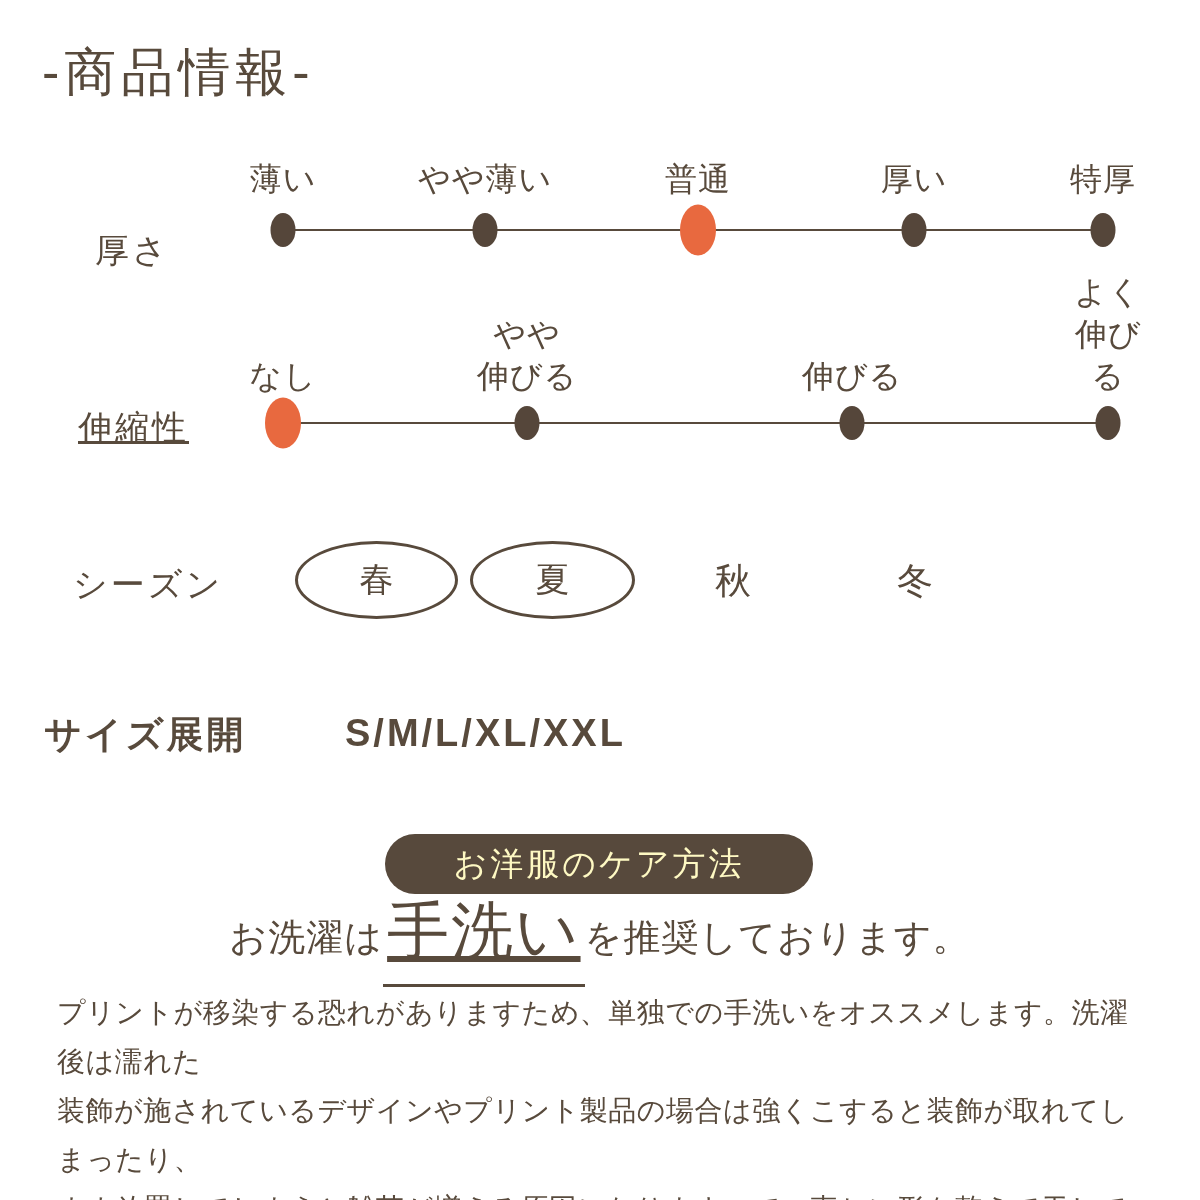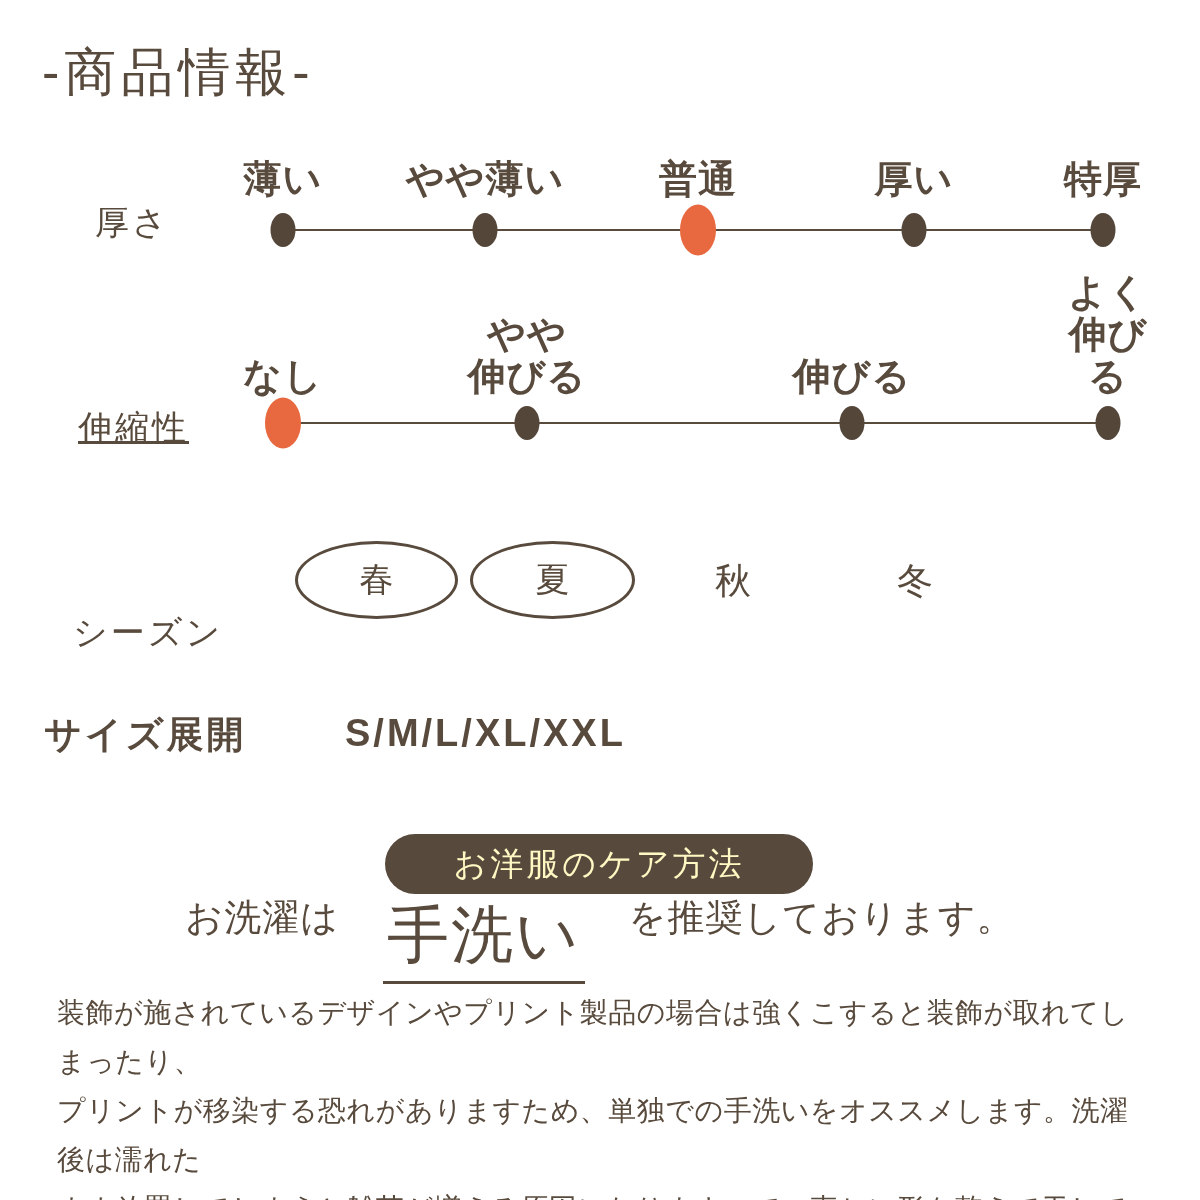--- a/index.html
+++ b/index.html
@@ -29,22 +29,22 @@
     position:absolute;width:25px;height:34px;border-radius:50%;
     background:var(--dot);transform:translate(-50%,-50%);
   }
   .dot.selected{
     width:36px;height:51px;background:var(--accent);
   }
 
   .stop-label{
     position:absolute;transform:translateX(-50%);
     height:84px;display:flex;flex-direction:column;justify-content:flex-end;
-    font-size:38px;line-height:42px;text-align:center;
-    white-space:pre-line;letter-spacing:1px;font-weight:bold;
+    font-size:32px;line-height:42px;text-align:center;
+    white-space:pre-line;letter-spacing:1px;
   }
 
   .season-pill{
     position:absolute;border:3px solid var(--text);border-radius:50%;
     display:flex;align-items:center;justify-content:center;
     font-size:34px;background:transparent;
   }
   .season-plain{
     position:absolute;transform:translate(-50%,-50%);
     font-size:36px;
@@ -59,42 +59,42 @@
 
   .care-badge{
     position:absolute;left:385px;top:834px;width:428px;height:60px;
     background:var(--badge);border-radius:30px;
     display:flex;align-items:center;justify-content:center;
     color:#fef9c3;font-size:33px;letter-spacing:3px;
   }
 
   .headline{
     position:absolute;left:0;top:893px;width:1200px;height:90px;
-    display:flex;align-items:flex-start;justify-content:center;gap:44px;
+    display:flex;align-items:center;justify-content:center;
   }
   .headline .normal{font-size:37px;letter-spacing:1px;}
   .headline .big{
     font-size:62px;letter-spacing:2px;
-    border-bottom:3px solid var(--text);padding:0 4px 4px 4px;
+    border-bottom:3px solid var(--text);padding:0 4px 11px 4px;text-decoration:underline;
   }
 
   .care-paragraph{
     position:absolute;left:57px;top:988px;width:1100px;
     font-size:28px;line-height:49px;letter-spacing:0.5px;
   }
 </style>
 </head>
 <body>
 
 <div class="page">
 
   <div class="page-title">-商品情報-</div>
 
   <div>
-    <div class="row-label" style="left:95px;top:200px;">厚さ</div>
+    <div class="row-label" style="left:95px;top:228px;">厚さ</div>
     <div class="track" style="left:283px;top:229px;width:820px;"></div>
 
     <div class="stop-label" style="left:283px;top:116px;">薄い</div>
     <div class="stop-label" style="left:485px;top:116px;">やや薄い</div>
     <div class="stop-label" style="left:698px;top:116px;">普通</div>
     <div class="stop-label" style="left:914px;top:116px;text-align:center;">厚い</div>
     <div class="stop-label" style="left:1103px;top:116px;text-align:right;">特厚</div>
 
     <div class="dot" style="left:283px;top:230px;"></div>
     <div class="dot" style="left:485px;top:230px;"></div>
@@ -114,21 +114,21 @@
     <div class="stop-label" style="left:1108px;top:313px;">よく
 伸びる</div>
 
     <div class="dot selected" style="left:283px;top:423px;"></div>
     <div class="dot" style="left:527px;top:423px;"></div>
     <div class="dot" style="left:852px;top:423px;"></div>
     <div class="dot" style="left:1108px;top:423px;"></div>
   </div>
 
   <div>
-    <div class="row-label" style="left:73px;top:562px;margin-top:48px;">シーズン</div>
+    <div class="row-label" style="left:73px;top:562px;">シーズン</div>
 
     <div class="season-pill" style="left:295px;top:541px;width:163px;height:78px;">
       <span>春</span>
     </div>
     <div class="season-pill" style="left:470px;top:541px;width:165px;height:78px;">
       <span>夏</span>
     </div>
     <div class="season-plain" style="left:733px;top:581px;">秋</div>
     <div class="season-plain" style="left:915px;top:581px;">冬</div>
   </div>
@@ -140,19 +140,19 @@
 
   <div class="care-badge">お洋服のケア方法</div>
 
   <div class="headline">
     <span class="normal">お洗濯は</span>
     <span class="big">手洗い</span>
     <span class="normal">を推奨しております。</span>
   </div>
 
   <div class="care-paragraph">
+    <div>プリントが移染する恐れがありますため、単独での手洗いをオススメします。洗濯後は濡れた</div>
     <div>装飾が施されているデザインやプリント製品の場合は強くこすると装飾が取れてしまったり、</div>
-    <div>プリントが移染する恐れがありますため、単独での手洗いをオススメします。洗濯後は濡れた</div>
     <div>まま放置してしまうと雑菌が増える原因になりますので、直ちに形を整えて干してください。</div>
 
   </div>
 
 </div>
 
 </body></html>

